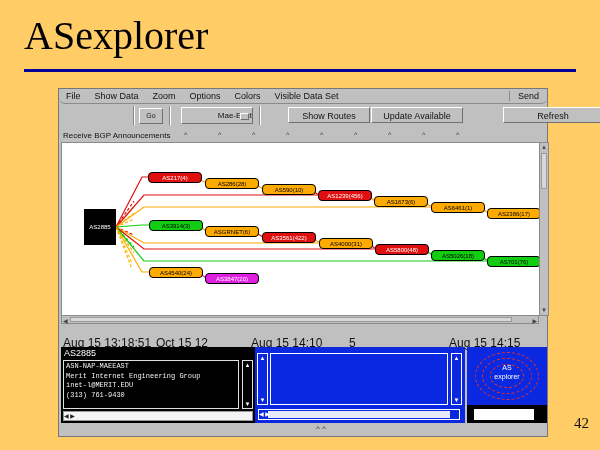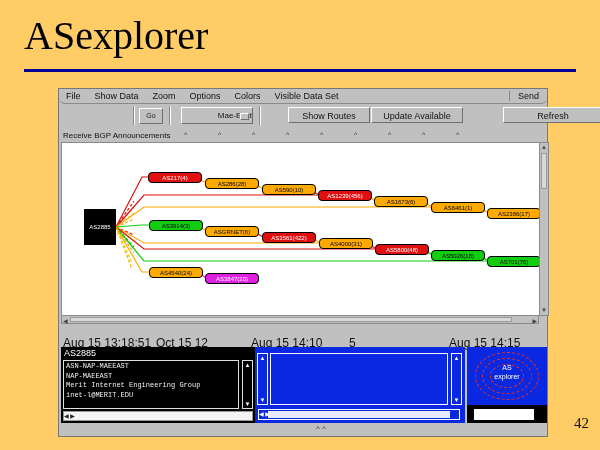--- a/index.html
+++ b/index.html
@@ -193,23 +193,23 @@
         <span class="tcol" style="left: 290px;">5</span>
         <span class="tcol" style="left: 390px;">Aug 15 14:15</span>
       </div>
 
     <div class="panels">
 
       <div class="p-black">
         <div class="ptitle">AS2885</div>
         <div class="ptext" id="info-lines">
             <div>ASN-NAP-MAEEAST</div>
-            <div>NAP-MAEEAST</div>
             <div>Merit Internet Engineering Group</div>
             <div>inet-l@MERIT.EDU</div>
+            <div>(313) 761-9430</div>
           </div>
         <div class="pvsb">
           <span>▲</span>
           <span style="height:31px;"></span>
           <span>▼</span>
         </div>
         <div class="phsb">
           <span class="arr-l">◀</span>
           <span class="arr-r">▶</span>
         </div>

